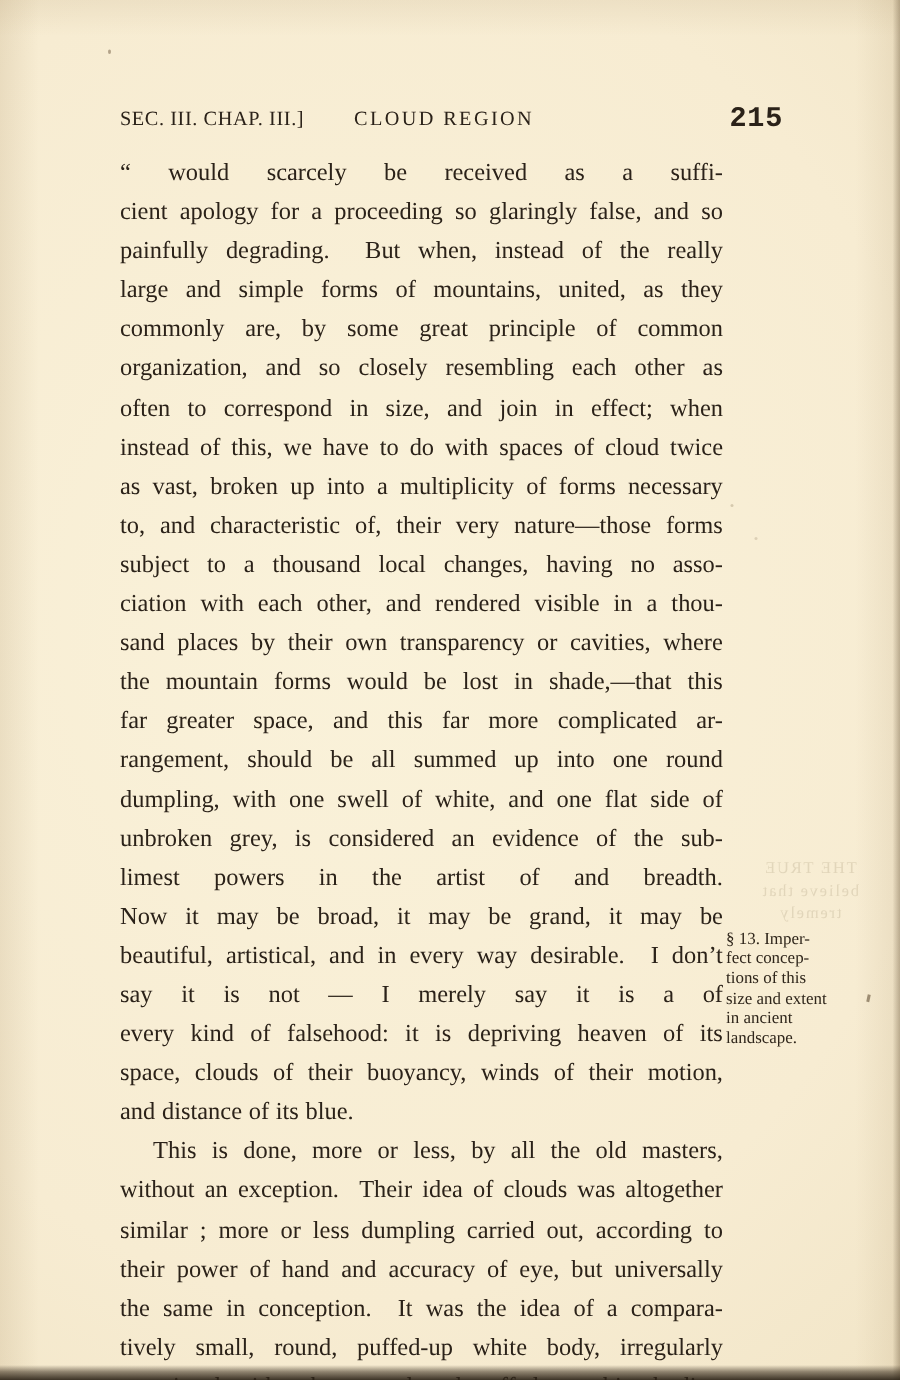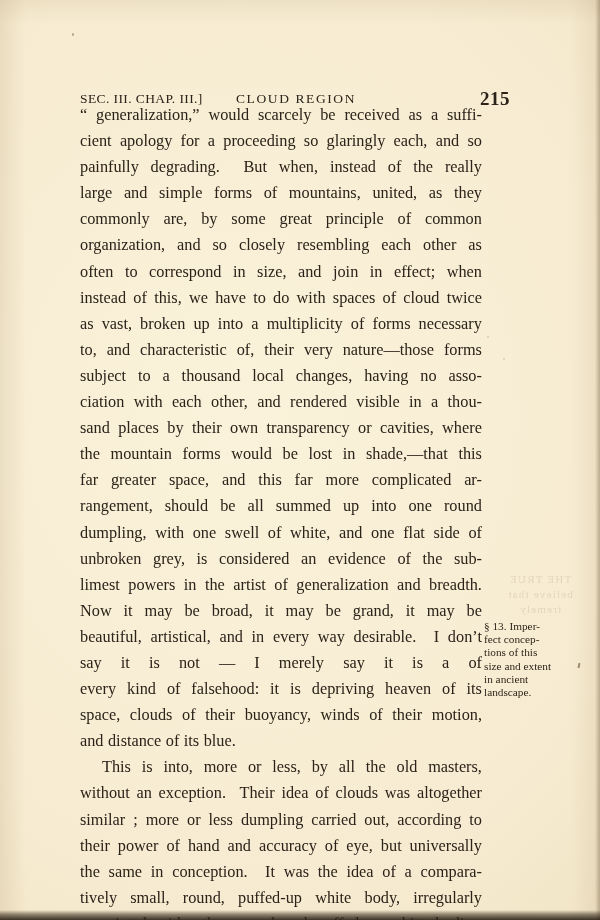--- a/index.html
+++ b/index.html
@@ -79,21 +79,20 @@
     pointer-events: none;
   }
 
   
   #running-head {
     position: absolute;
     left: 80px;
     right: 78px;
     top: 68px;
     height: 22px;
-    margin-top: 20px;
   }
   #head-sec {
     position: absolute;
     left: 0;
     top: 3px;
     font-variant: small-caps;
     font-size: 13.5px;
     letter-spacing: 0.4px;
     white-space: nowrap;
   }
@@ -102,25 +101,26 @@
     left: 156px;
     top: 3px;
     font-variant: small-caps;
     font-size: 13.5px;
     letter-spacing: 1.6px;
     white-space: nowrap;
     text-align: right;
   }
   #head-folio {
     position: absolute;
-    right: 12px;
+    right: 0;
     top: 0;
     font-size: 19px;
     font-weight: bold;
     letter-spacing: 0.5px;
+    font-family: Liberation Mono, monospace;
   }
 
   
   #text-block {
     position: absolute;
     left: 80px;
     top: 102px;
     width: 402px;
   }
 
@@ -190,38 +190,37 @@
     <div id="head-sec">SEC. III. CHAP. III.]</div>
     <div id="head-title">CLOUD REGION</div>
     <div id="head-folio">215</div>
   </div>
 
   <div id="text-block">
 
     <p class="para" id="para-1">
         <span class="line j">
           <span>“</span>
-          <span>generalization,”</span>
           <span>would</span>
           <span>scarcely</span>
           <span>be</span>
           <span>received</span>
           <span>as</span>
           <span>a</span>
           <span>suffi-</span>
         </span>
         <span class="line j">
           <span>cient</span>
           <span>apology</span>
           <span>for</span>
           <span>a</span>
           <span>proceeding</span>
           <span>so</span>
           <span>glaringly</span>
-          <span>each,</span>
+          <span>false,</span>
           <span>and</span>
           <span>so</span>
         </span>
         <span class="line j">
           <span>painfully</span>
           <span>degrading.</span>
           <span></span>
           <span>But</span>
           <span>when,</span>
           <span>instead</span>
@@ -399,21 +398,20 @@
           <span>the</span>
           <span>sub-</span>
         </span>
         <span class="line j">
           <span>limest</span>
           <span>powers</span>
           <span>in</span>
           <span>the</span>
           <span>artist</span>
           <span>of</span>
-          <span>generalization</span>
           <span>and</span>
           <span>breadth.</span>
         </span>
         <span class="line j">
           <span>Now</span>
           <span>it</span>
           <span>may</span>
           <span>be</span>
           <span>broad,</span>
           <span>it</span>
@@ -472,21 +470,21 @@
           <span>of</span>
           <span>their</span>
           <span>motion,</span>
         </span>
         <span class="line">and distance of its blue.</span>
       </p>
     <p class="para" id="para-2">
         <span class="line j indent">
           <span>This</span>
           <span>is</span>
-          <span>into,</span>
+          <span>done,</span>
           <span>more</span>
           <span>or</span>
           <span>less,</span>
           <span>by</span>
           <span>all</span>
           <span>the</span>
           <span>old</span>
           <span>masters,</span>
         </span>
         <span class="line j">

